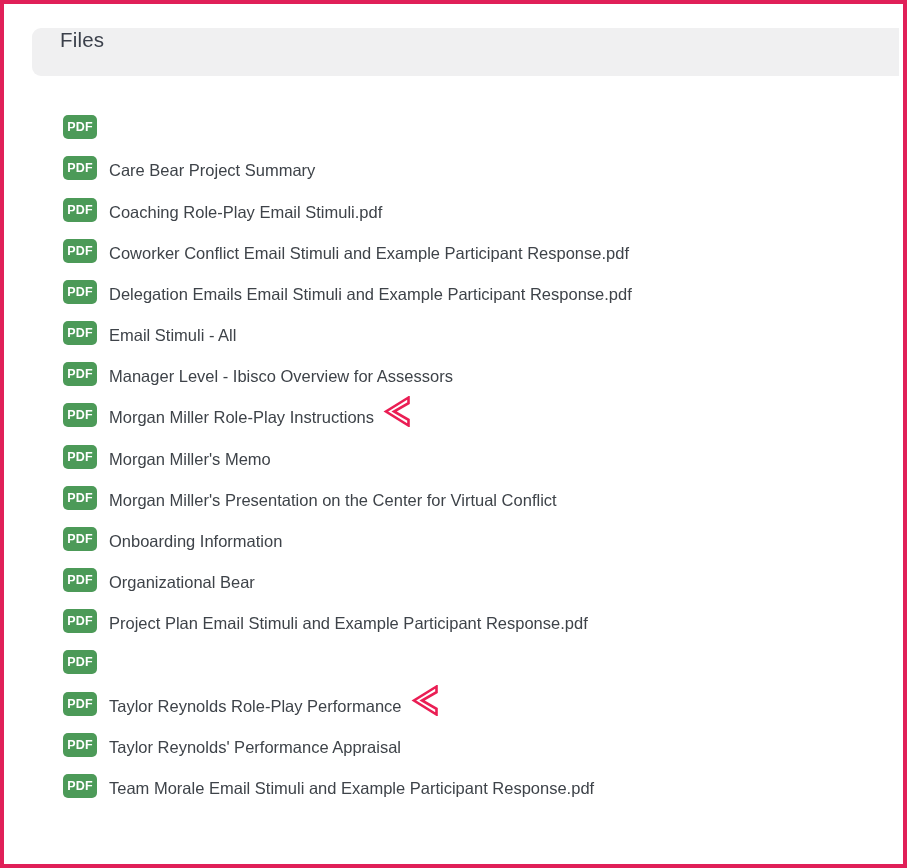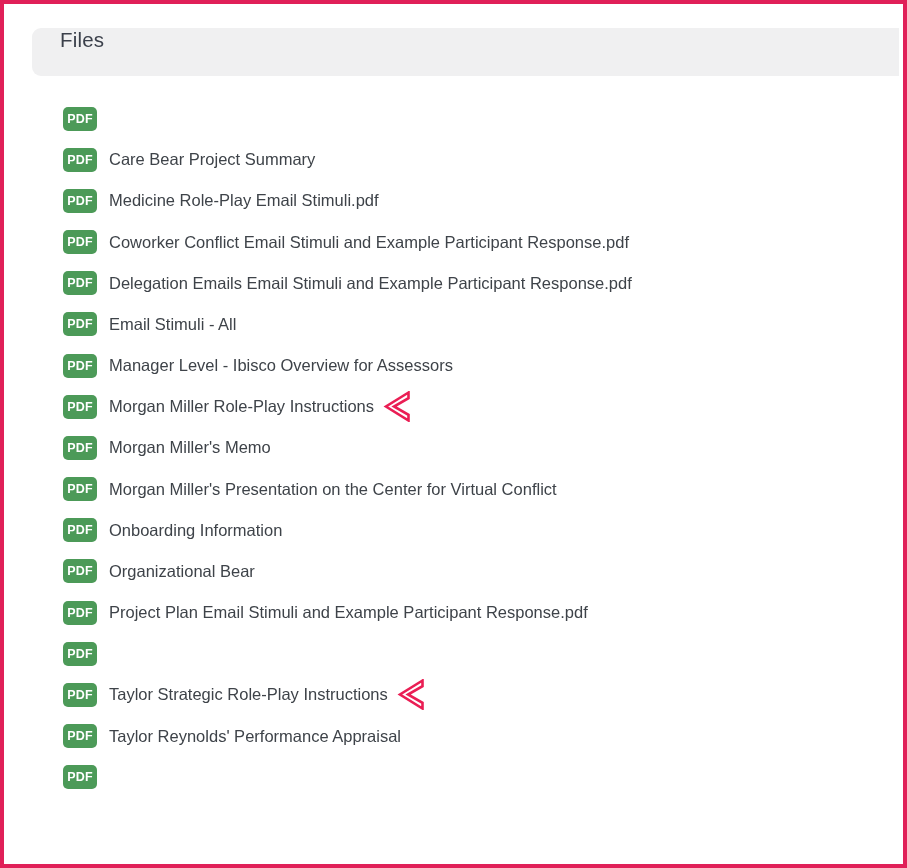--- a/index.html
+++ b/index.html
@@ -35,21 +35,21 @@
     font-size:20.5px;
     color:var(--header-text);
     letter-spacing:0.2px;
   }
   .file-list{
     margin-top:22px;
   }
   .file-row{
     height:41.18px;
     display:flex;
-    align-items:center;
+    align-items:flex-end;
     padding-left:59px;
     cursor:pointer;
   }
   .badge{
     width:34px;
     height:24px;
     flex:0 0 34px;
     border-radius:5px;
     background:var(--badge-green);
     color:#ffffff;
@@ -93,21 +93,21 @@
 
 
   <div class="file-row">
     <span class="badge">PDF</span>
     <span class="file-title">Care Bear Project Summary</span>
 
   </div>
 
   <div class="file-row">
     <span class="badge">PDF</span>
-    <span class="file-title">Medicine Role-Play Email Stimuli.pdf</span>
+    <span class="file-title">Coaching Role-Play Email Stimuli.pdf</span>
 
   </div>
 
   <div class="file-row">
     <span class="badge">PDF</span>
     <span class="file-title">Coworker Conflict Email Stimuli and Example Participant Response.pdf</span>
 
   </div>
 
   <div class="file-row">
@@ -166,29 +166,30 @@
 
   </div>
 
   <div class="file-row">
     <span class="badge">PDF</span>
 
   </div>
 
   <div class="file-row">
     <span class="badge">PDF</span>
-    <span class="file-title">Taylor Strategic Role-Play Instructions</span>
+    <span class="file-title">Taylor Reynolds Role-Play Performance</span>
     <svg class="chevron" width="27" height="31" viewBox="0 0 27 31">
       <path d="M25.5,1.5 L3,15.5 L25.5,29.5 L25.5,23.8 L11,15.5 L25.5,7.2 Z"></path>
     </svg>
   </div>
 
   <div class="file-row">
     <span class="badge">PDF</span>
     <span class="file-title">Taylor Reynolds' Performance Appraisal</span>
 
   </div>
 
   <div class="file-row">
     <span class="badge">PDF</span>
+    <span class="file-title">Team Morale Email Stimuli and Example Participant Response.pdf</span>
 
   </div>
 </div>
 
 </body></html>

